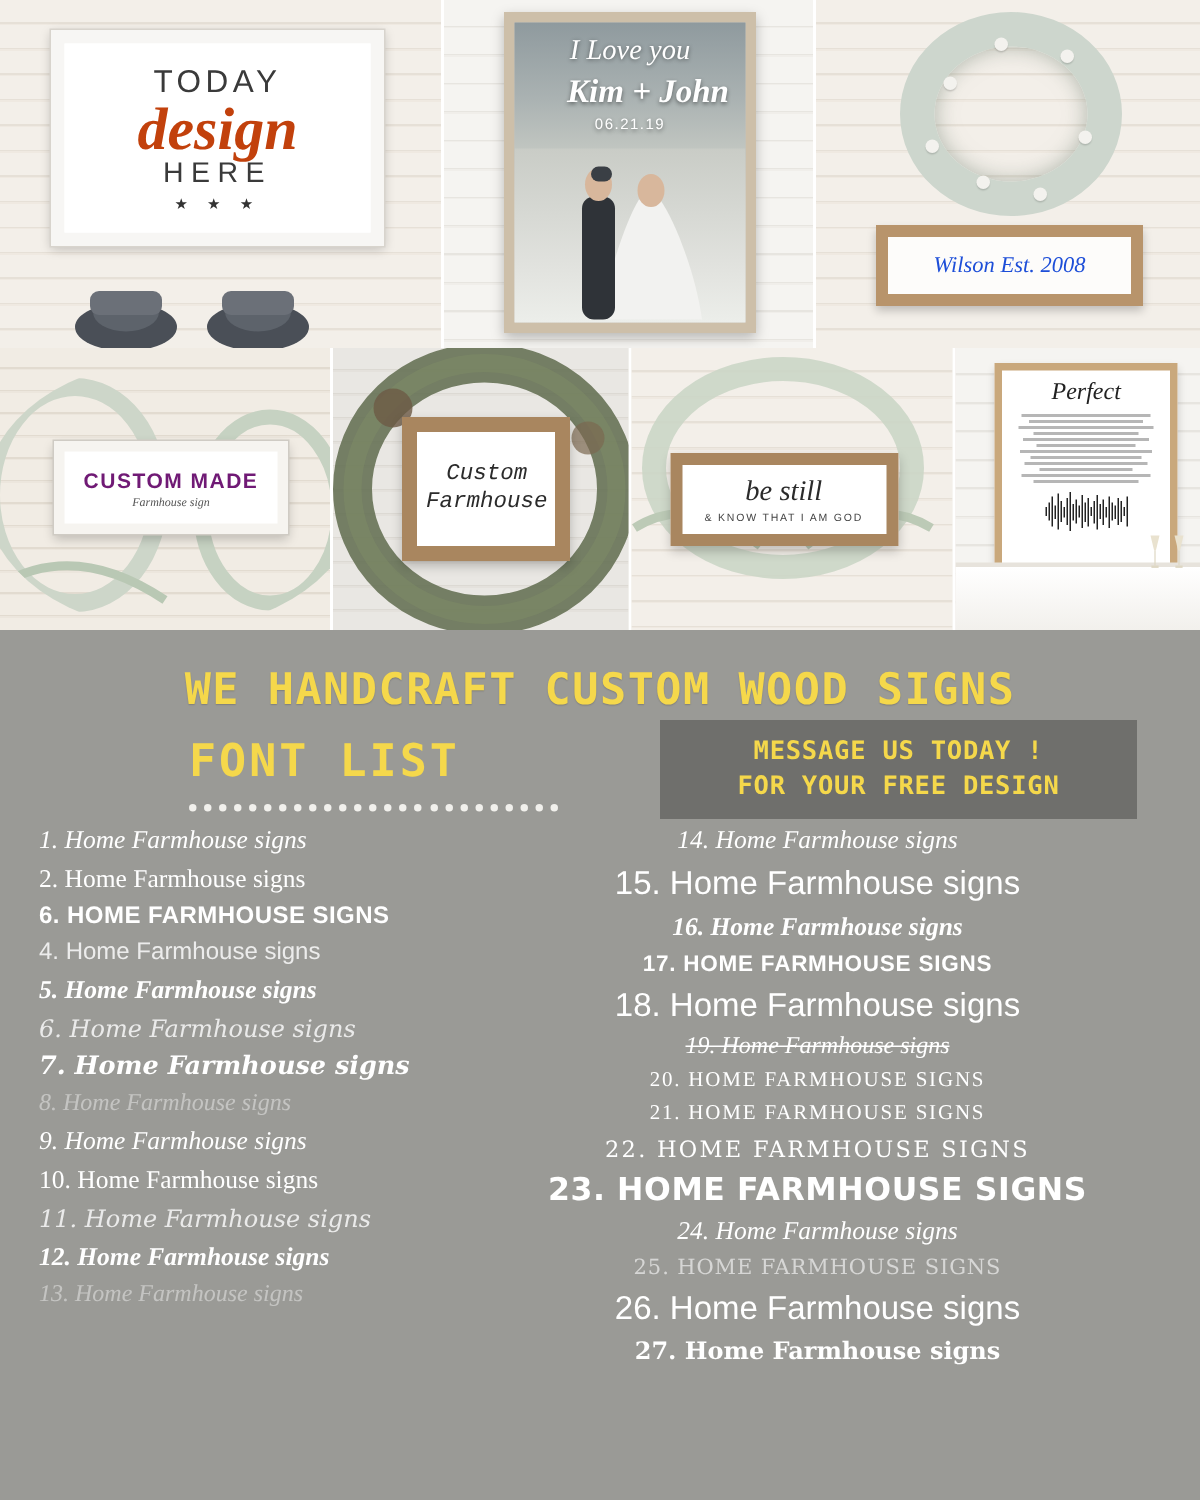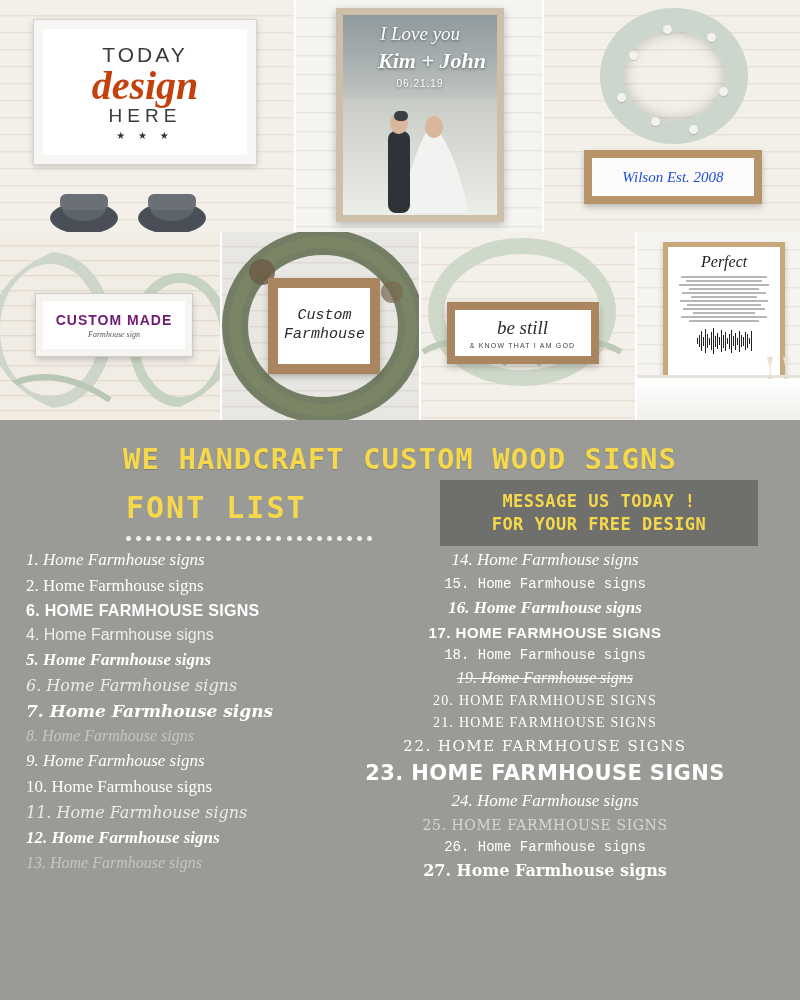--- a/index.html
+++ b/index.html
@@ -311,21 +311,21 @@
   .f-script   { font-family:"Liberation Serif", serif; font-style: italic; font-size: 17px; font-weight: 400; }
   .f-serif    { font-family:"Liberation Serif", serif; font-size: 17px; }
   .f-boldcap  { font-family:"Liberation Sans", sans-serif; font-weight: bold; font-size: 16px; letter-spacing: .3px;}
   .f-thin     { font-family:"Liberation Sans", sans-serif; font-size: 16px; font-weight: 300; opacity:.82;}
   .f-boldscript { font-family:"Liberation Serif", serif; font-style: italic; font-weight: bold; font-size: 17px;}
   .f-light-script { font-family:"DejaVu Serif", serif; font-style: italic; font-size: 16px; opacity:.8;}
   .f-italic-bold { font-family:"DejaVu Serif", serif; font-style:italic; font-weight:bold; font-size:17px;}
   .f-faint    { font-family:"Liberation Serif", serif; font-style: italic; font-size: 16px; opacity: .42;}
   .f-smallcap { font-family:"Liberation Serif", serif; font-size: 14px; letter-spacing: 1.2px;}
   .f-cond     { font-family:"Liberation Sans Narrow", "Liberation Sans", sans-serif; font-weight:bold; font-size:15px; letter-spacing:.5px;}
-  .f-bigserif { font-family:Liberation Mono, monospace; font-size: 14px; }
+  .f-bigserif { font-family:Liberation Sans, sans-serif; font-size: 22px; }
   .f-heavy    { font-family:"DejaVu Sans", sans-serif; font-weight: bold; font-size: 21px; letter-spacing: .4px;}
   .f-wide     { font-family:"DejaVu Serif", serif; font-size: 15px; letter-spacing: 1.5px;}
   .f-strike   { font-family:"Liberation Serif", serif; font-style:italic; font-size:16px; text-decoration: line-through; text-decoration-thickness: 1px;}
   .f-dim      { font-family:"DejaVu Serif", serif; font-size: 14px; opacity:.6; letter-spacing:.6px;}
   .f-slab     { font-family:"DejaVu Serif", serif; font-weight:bold; font-size:16px;}
 </style>
 </head>
 <body>
 
 <div class="page">

